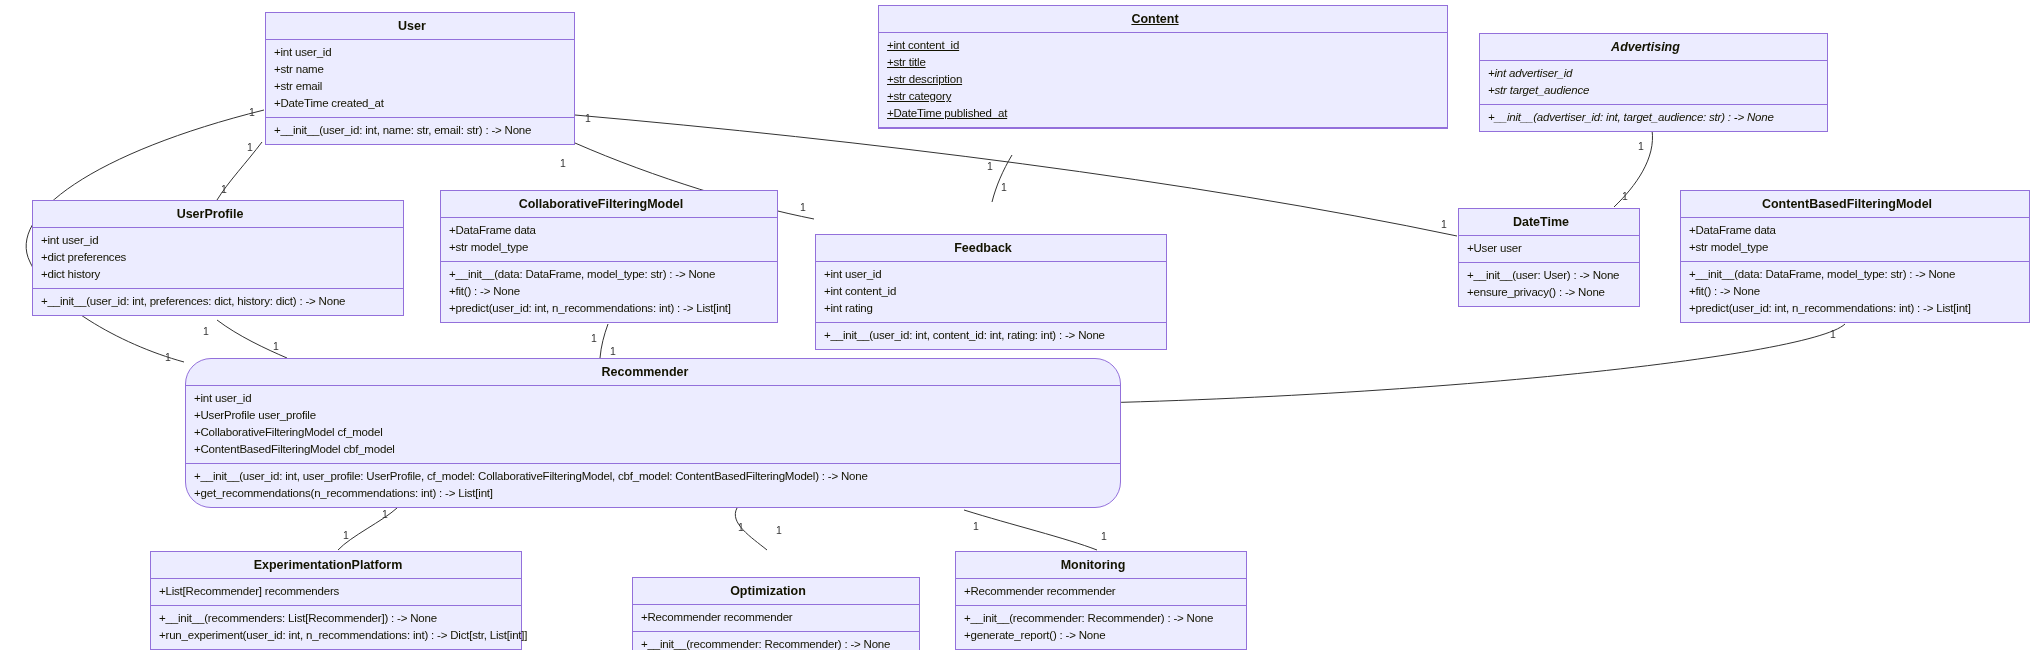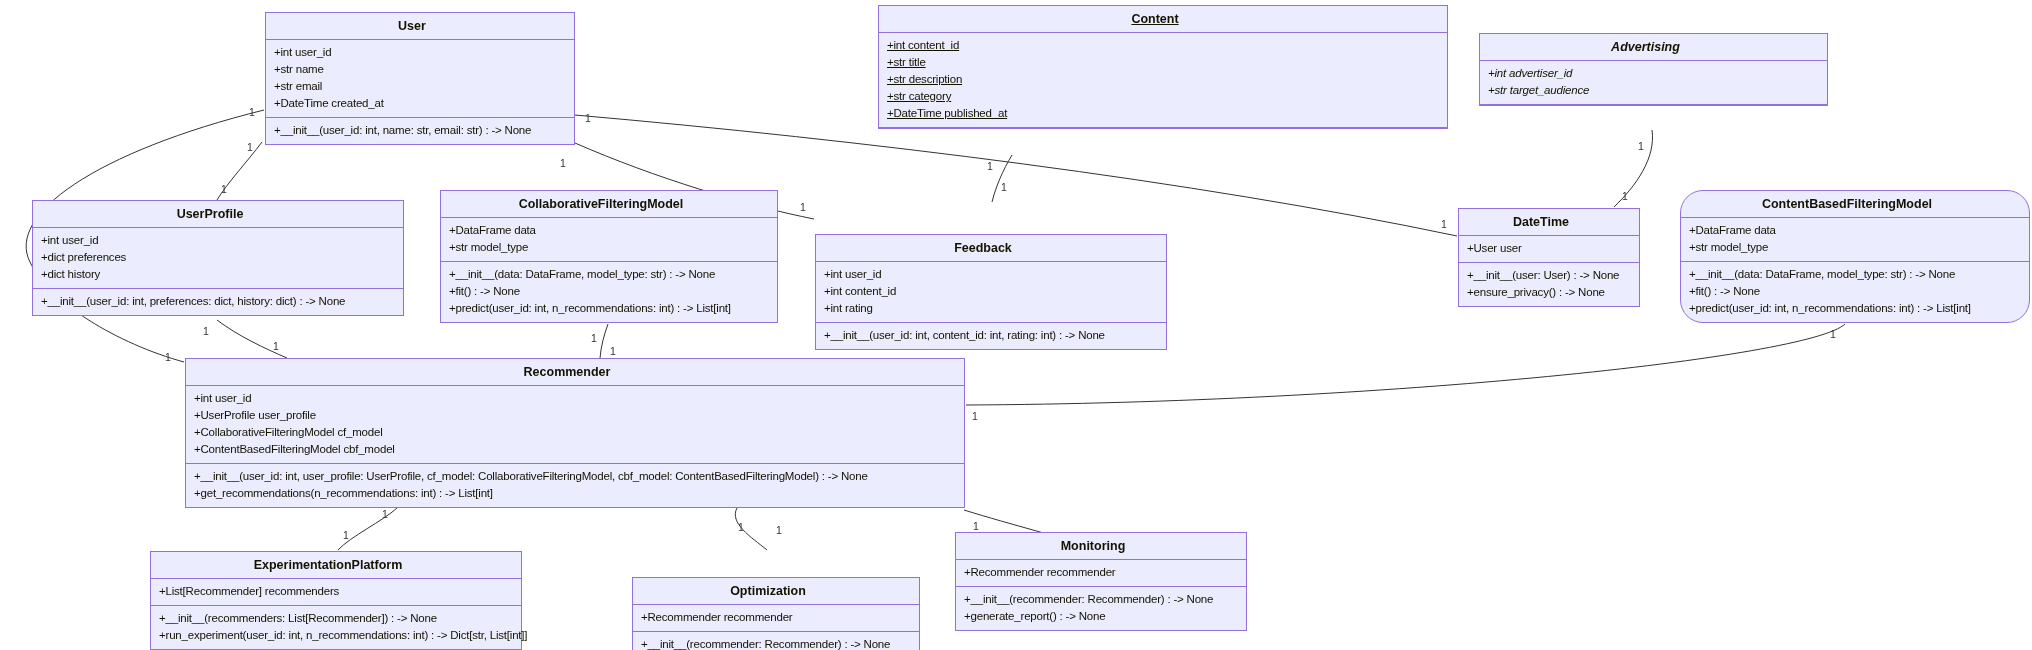--- a/index.html
+++ b/index.html
@@ -89,20 +89,23 @@
         <div class="row">+str category</div>
         <div class="row">+DateTime published_at</div>
       </div>
     </div>
     <div class="cls" style="left: 1479px; top: 33px; width: 349px; font-style: italic;">
       <div class="title">Advertising</div>
       <div class="sec attrs">
         <div class="row">+int advertiser_id</div>
         <div class="row">+str target_audience</div>
       </div>
+      <div class="sec methods">
+        <div class="row">+__init__(advertiser_id: int, target_audience: str) : -&gt; None</div>
+      </div>
     </div>
     <div class="cls" style="left: 32px; top: 200px; width: 372px;">
       <div class="title">UserProfile</div>
       <div class="sec attrs">
         <div class="row">+int user_id</div>
         <div class="row">+dict preferences</div>
         <div class="row">+dict history</div>
       </div>
       <div class="sec methods">
         <div class="row">+__init__(user_id: int, preferences: dict, history: dict) : -&gt; None</div>
@@ -134,33 +137,33 @@
     <div class="cls" style="left: 1458px; top: 208px; width: 182px;">
       <div class="title">DateTime</div>
       <div class="sec attrs">
         <div class="row">+User user</div>
       </div>
       <div class="sec methods">
         <div class="row">+__init__(user: User) : -&gt; None</div>
         <div class="row">+ensure_privacy() : -&gt; None</div>
       </div>
     </div>
-    <div class="cls" style="left: 1680px; top: 190px; width: 350px; border-radius: 23px;">
+    <div class="cls" style="left: 1680px; top: 190px; width: 350px;">
       <div class="title">ContentBasedFilteringModel</div>
       <div class="sec attrs">
         <div class="row">+DataFrame data</div>
         <div class="row">+str model_type</div>
       </div>
       <div class="sec methods">
         <div class="row">+__init__(data: DataFrame, model_type: str) : -&gt; None</div>
         <div class="row">+fit() : -&gt; None</div>
         <div class="row">+predict(user_id: int, n_recommendations: int) : -&gt; List[int]</div>
       </div>
     </div>
-    <div class="cls" style="left: 185px; top: 358px; width: 780px;">
+    <div class="cls" style="left: 185px; top: 358px; width: 936px; border-radius: 26px;">
       <div class="title">Recommender</div>
       <div class="sec attrs">
         <div class="row">+int user_id</div>
         <div class="row">+UserProfile user_profile</div>
         <div class="row">+CollaborativeFilteringModel cf_model</div>
         <div class="row">+ContentBasedFilteringModel cbf_model</div>
       </div>
       <div class="sec methods">
         <div class="row">+__init__(user_id: int, user_profile: UserProfile, cf_model: CollaborativeFilteringModel, cbf_model: ContentBasedFilteringModel) : -&gt; None</div>
         <div class="row">+get_recommendations(n_recommendations: int) : -&gt; List[int]</div>
@@ -179,21 +182,21 @@
     <div class="cls" style="left: 632px; top: 533px; width: 288px; margin-top: 44px;">
       <div class="title">Optimization</div>
       <div class="sec attrs">
         <div class="row">+Recommender recommender</div>
       </div>
       <div class="sec methods">
         <div class="row">+__init__(recommender: Recommender) : -&gt; None</div>
         <div class="row">+optimize() : -&gt; None</div>
       </div>
     </div>
-    <div class="cls" style="left: 955px; top: 532px; width: 292px;">
+    <div class="cls" style="left: 955px; top: 551px; width: 292px;">
       <div class="title">Monitoring</div>
       <div class="sec attrs">
         <div class="row">+Recommender recommender</div>
       </div>
       <div class="sec methods">
         <div class="row">+__init__(recommender: Recommender) : -&gt; None</div>
         <div class="row">+generate_report() : -&gt; None</div>
       </div>
     </div>
   </div>

